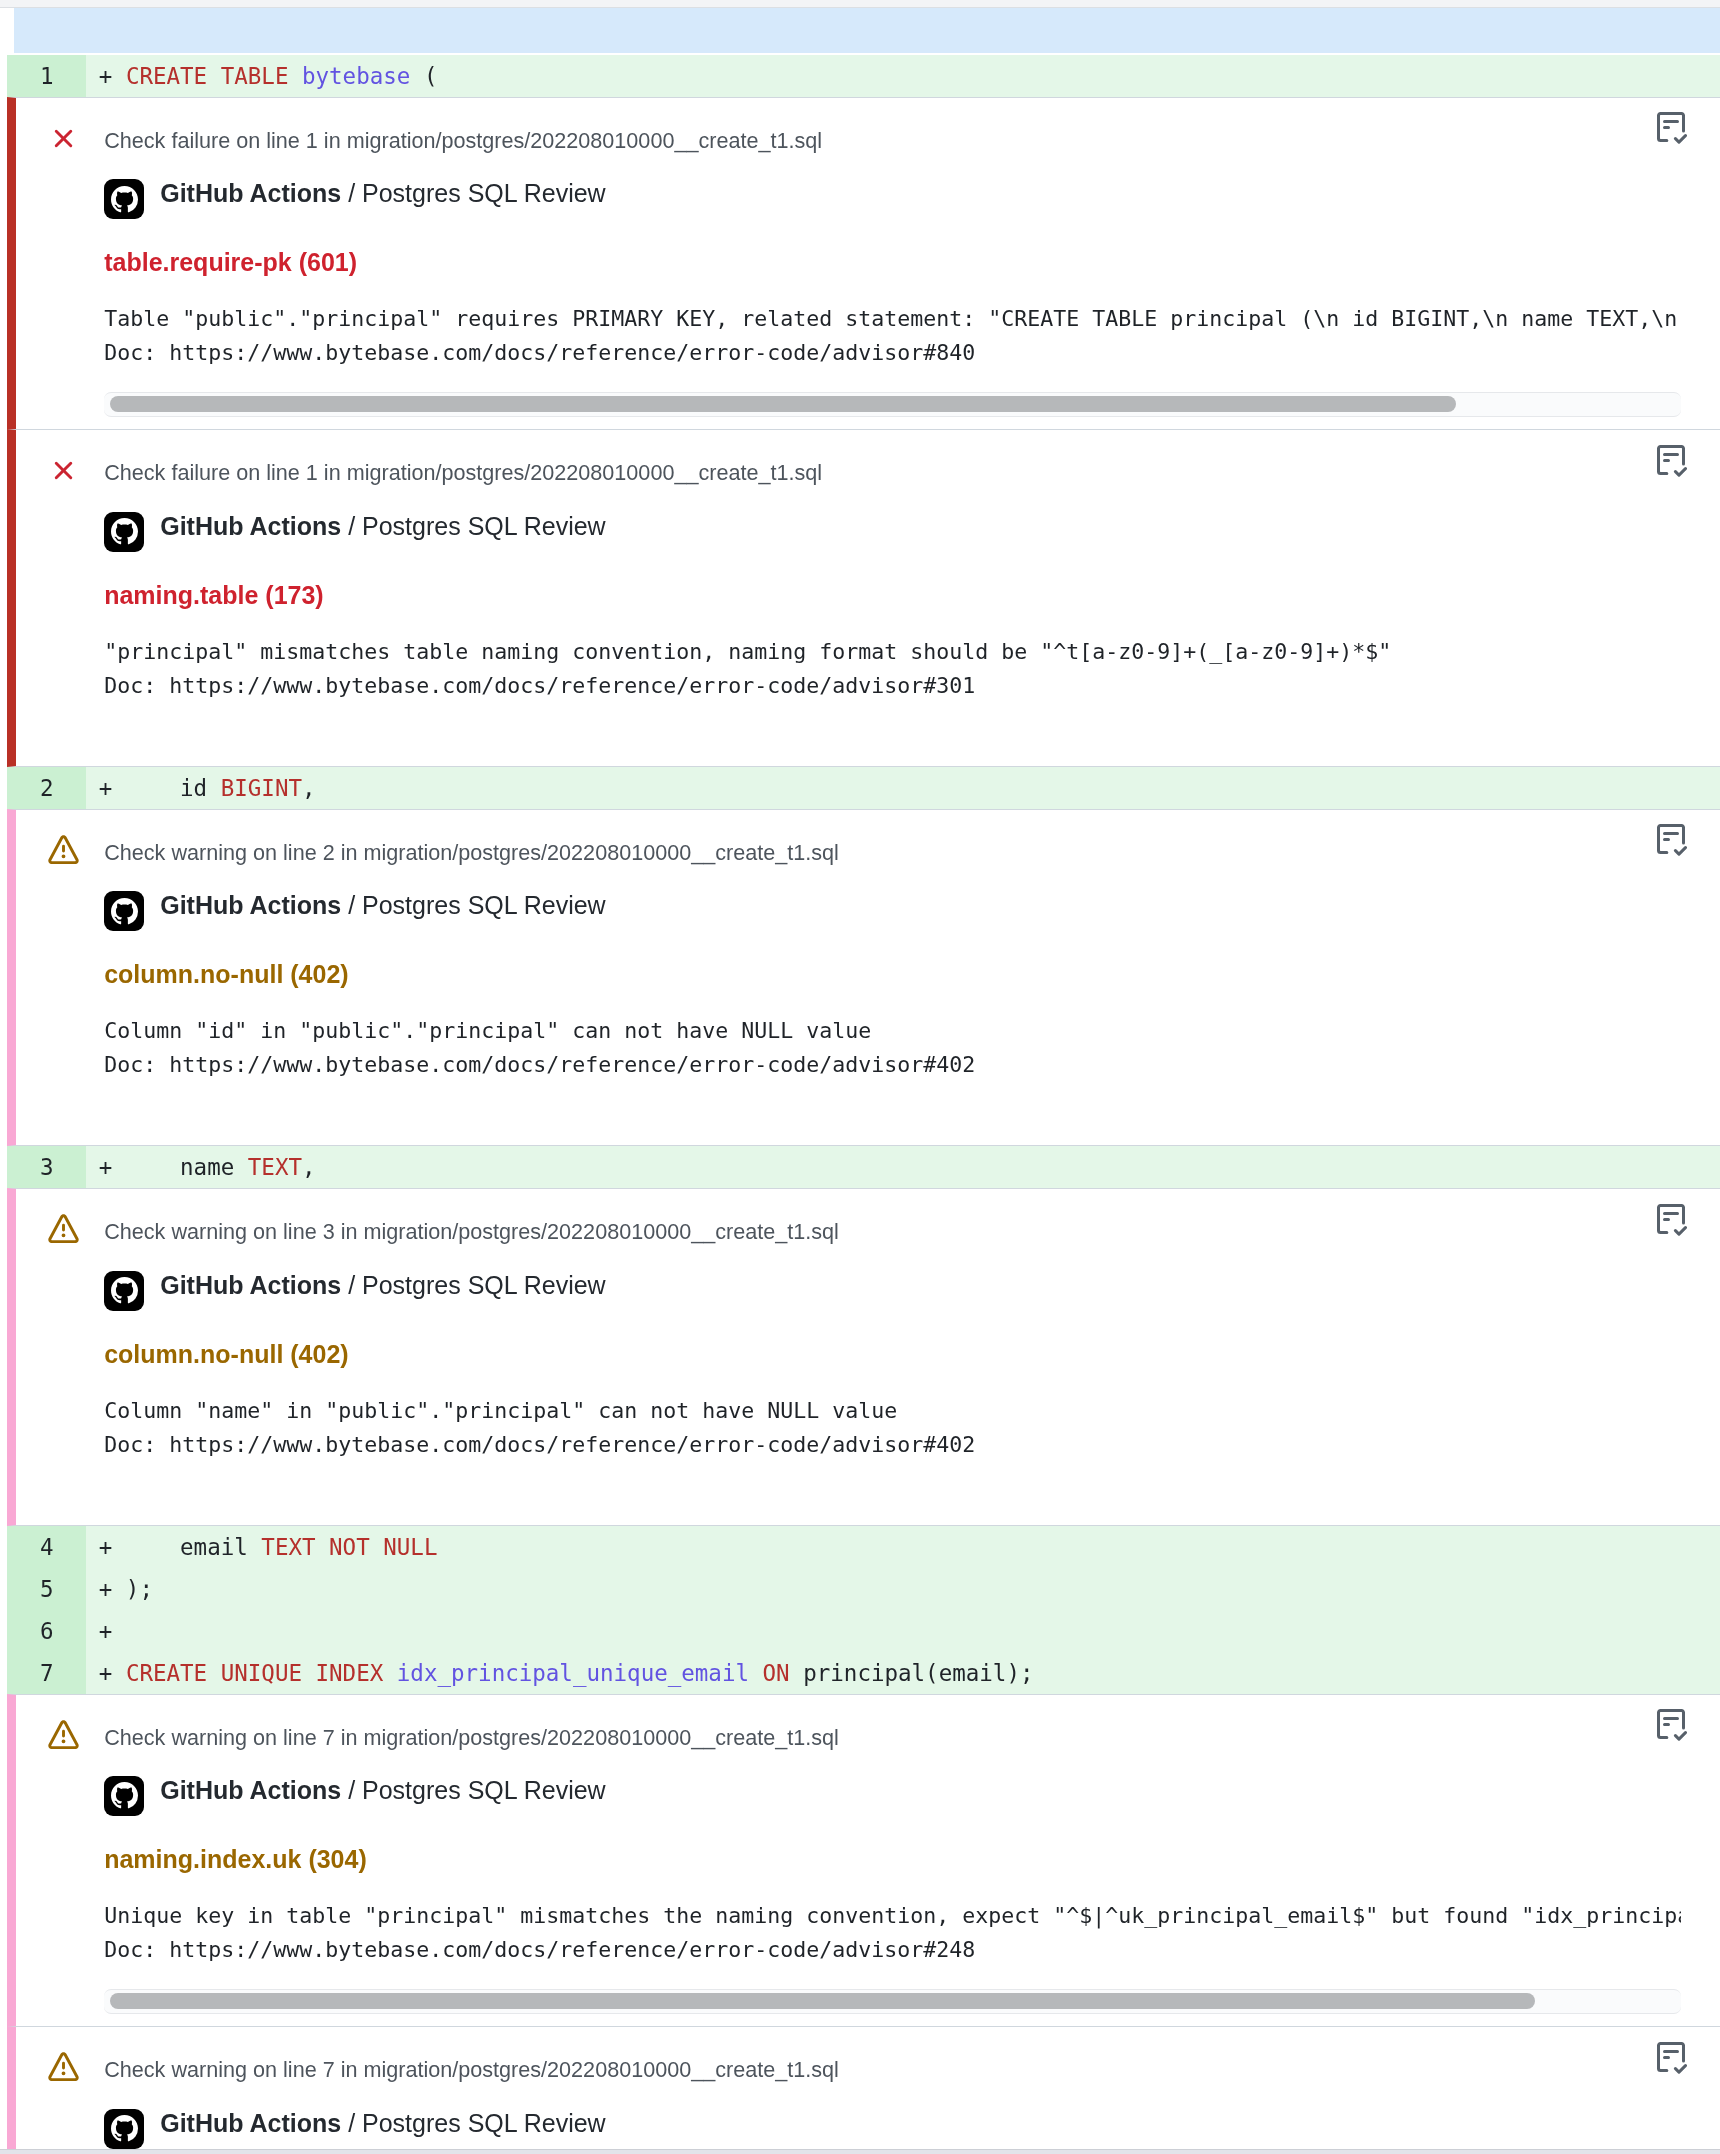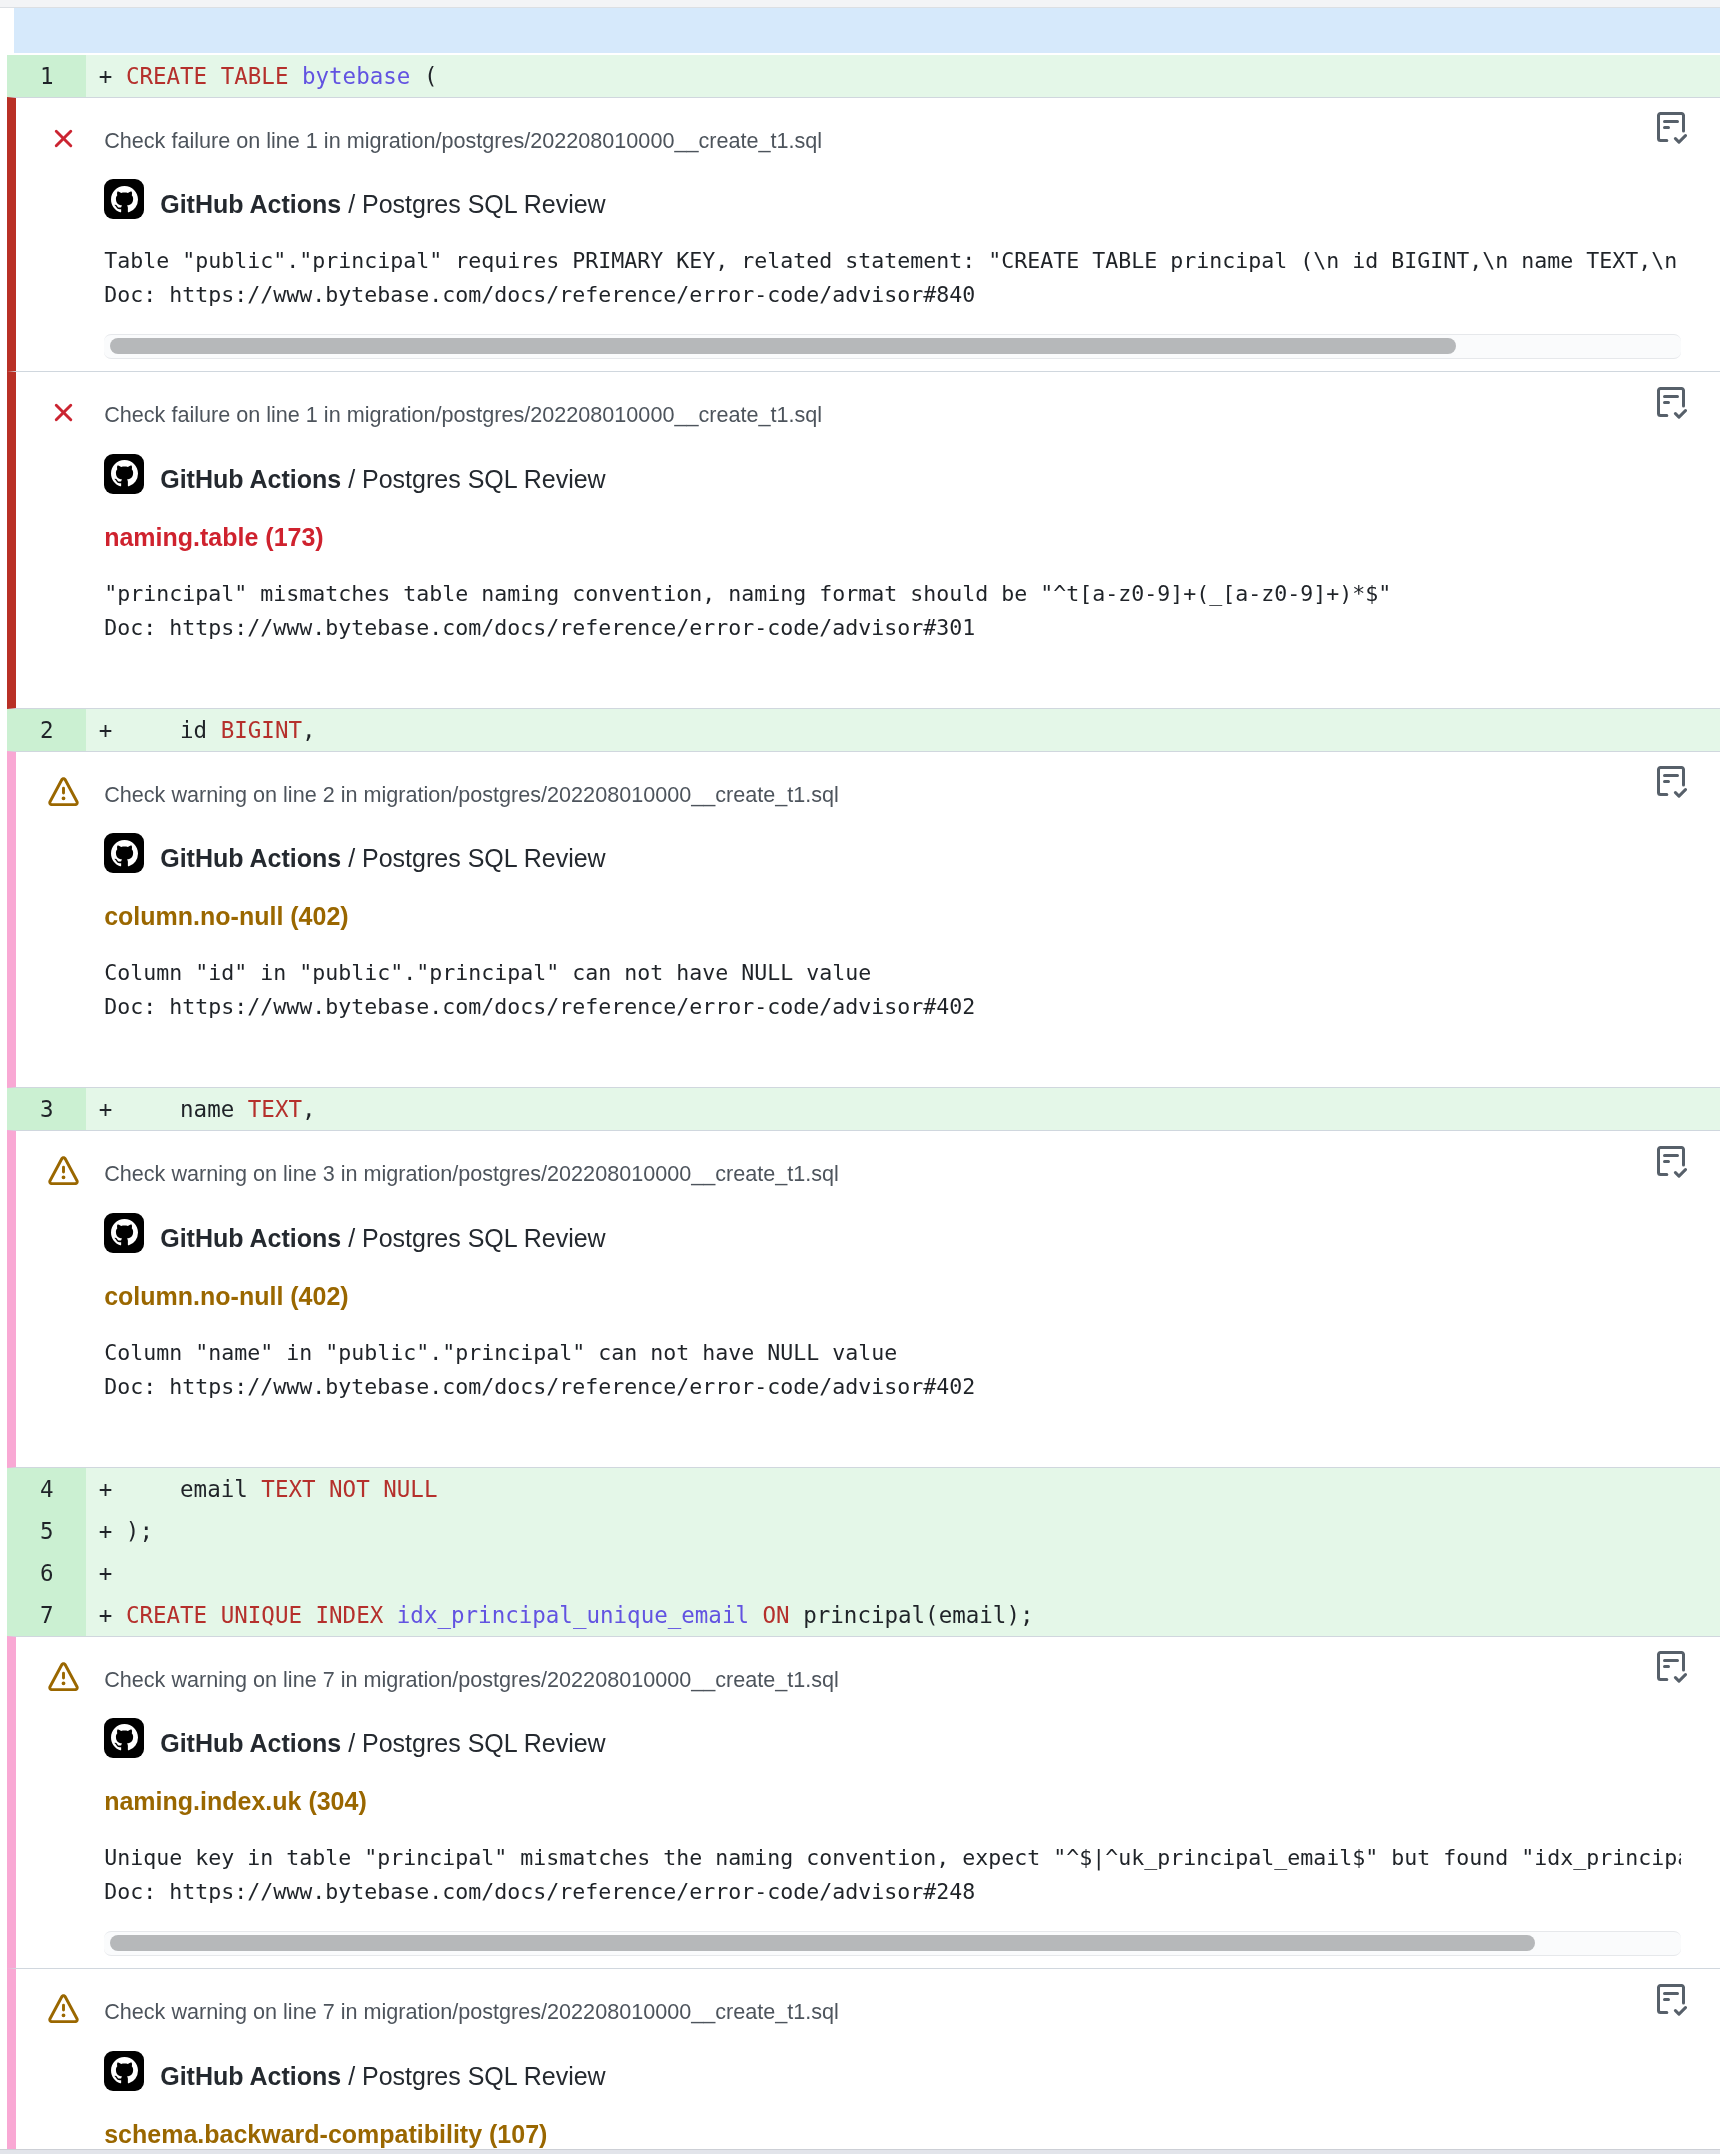--- a/index.html
+++ b/index.html
@@ -32,21 +32,21 @@
   .annotation + .annotation { border-top:none; }
   .annotation.failure { border-left:9px solid #b93026; }
   .annotation.warning { border-left:9px solid #f9a8d4; }
   .annotation.has-scroll { padding-bottom:12.6px; }
 
   .sev-icon { position:absolute; left:32px; top:25px; width:31px; height:31px; }
   .workflow-btn { position:absolute; right:34px; top:14.4px; width:32px; height:32px;
     background:none; border:none; cursor:pointer; padding:0; }
 
   .ann-header { font-size:21.6px; color:#4d545c; line-height:31px; white-space:nowrap; }
-  .ann-source { display:flex; align-items:flex-end; margin-top:23.4px; }
+  .ann-source { display:flex; align-items:flex-start; margin-top:23.4px; }
   .gh-logo { width:40px; height:40px; background:#000; border-radius:9px;
     display:flex; align-items:center; justify-content:center; margin-right:16px; flex:none; }
   .src-bold { font-weight:bold; font-size:25px; color:#24292f; white-space:pre; }
   .src-rest { font-size:25px; color:#24292f; white-space:pre; }
   .ann-rule { margin-top:29px; font-size:25px; font-weight:bold; white-space:nowrap; }
   .annotation.failure .ann-rule { color:#cf222e; }
   .annotation.warning .ann-rule { color:#9a6700; }
   .ann-msg { margin-top:25px; font-family:"DejaVu Sans Mono", monospace;
     font-size:21.6px; line-height:34px; color:#1f2328; white-space:pre; overflow:hidden; }
   .ann-doc { font-family:"DejaVu Sans Mono", monospace; font-size:21.6px;
@@ -85,20 +85,21 @@
       <div class="ann-header">Check failure on line 1 in migration/postgres/202208010000__create_t1.sql</div>
       <div class="ann-source">
         <span class="gh-logo">
           <svg viewBox="0 0 16 16" width="27" height="27" fill="#ffffff">
               <path d="M8 0C3.58 0 0 3.58 0 8c0 3.54 2.29 6.53 5.47 7.59.4.07.55-.17.55-.38 0-.19-.01-.82-.01-1.49-2.01.37-2.53-.49-2.69-.94-.09-.23-.48-.94-.82-1.13-.28-.15-.68-.52-.01-.53.63-.01 1.08.58 1.23.82.72 1.21 1.87.87 2.33.66.07-.52.28-.87.51-1.07-1.78-.2-3.64-.89-3.64-3.95 0-.87.31-1.59.82-2.15-.08-.2-.36-1.02.08-2.12 0 0 .67-.21 2.2.82.64-.18 1.32-.27 2-.27.68 0 1.36.09 2 .27 1.53-1.04 2.2-.82 2.2-.82.44 1.1.16 1.92.08 2.12.51.56.82 1.27.82 2.15 0 3.07-1.87 3.75-3.65 3.95.29.25.54.73.54 1.48 0 1.07-.01 1.93-.01 2.2 0 .21.15.46.55.38A8.01 8.01 0 0 0 16 8c0-4.42-3.58-8-8-8z"></path>
             </svg>
         </span>
         <span class="src-bold">GitHub Actions</span>
           <span class="src-rest"> / Postgres SQL Review</span>
       </div>
+      <div class="ann-rule">table.require-pk (601)</div>
       <div class="ann-msg">Table "public"."principal" requires PRIMARY KEY, related statement: "CREATE TABLE principal (\n id BIGINT,\n name TEXT,\n emai</div>
       <div class="ann-doc">Doc: https://www.bytebase.com/docs/reference/error-code/advisor#840</div>
       <div class="hscroll">
         <div class="thumb" style="width:86%"></div>
       </div>
     </section>
 
     <section class="annotation failure">
       <span class="sev-icon">
         <svg viewBox="0 0 16 16" width="31" height="31" fill="#cb2431">

